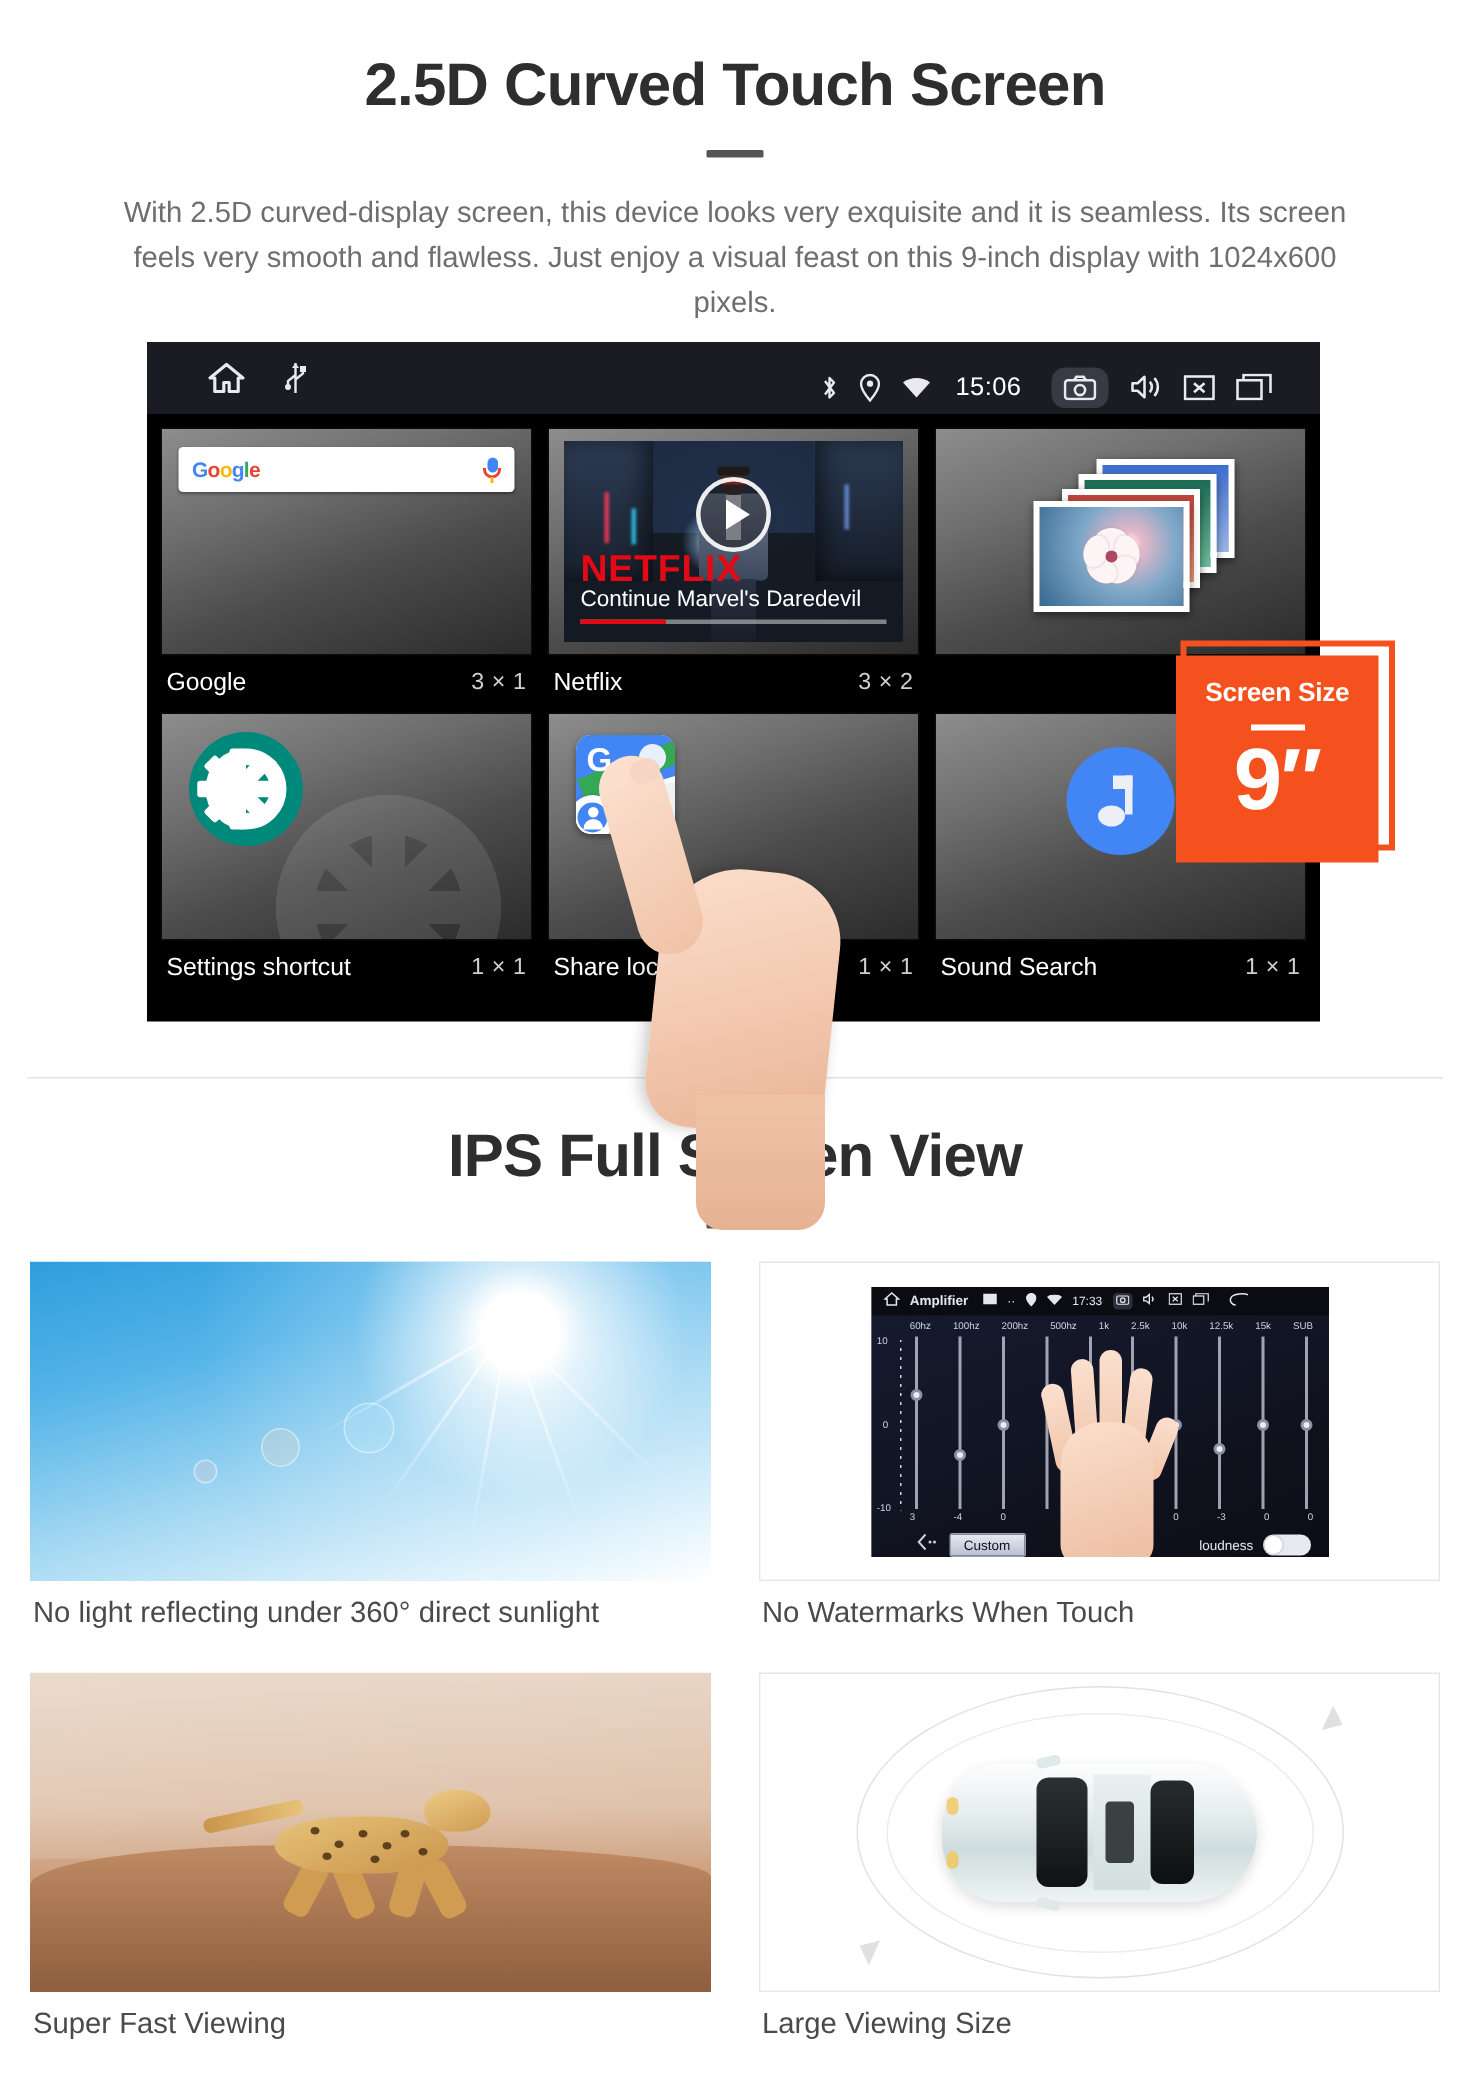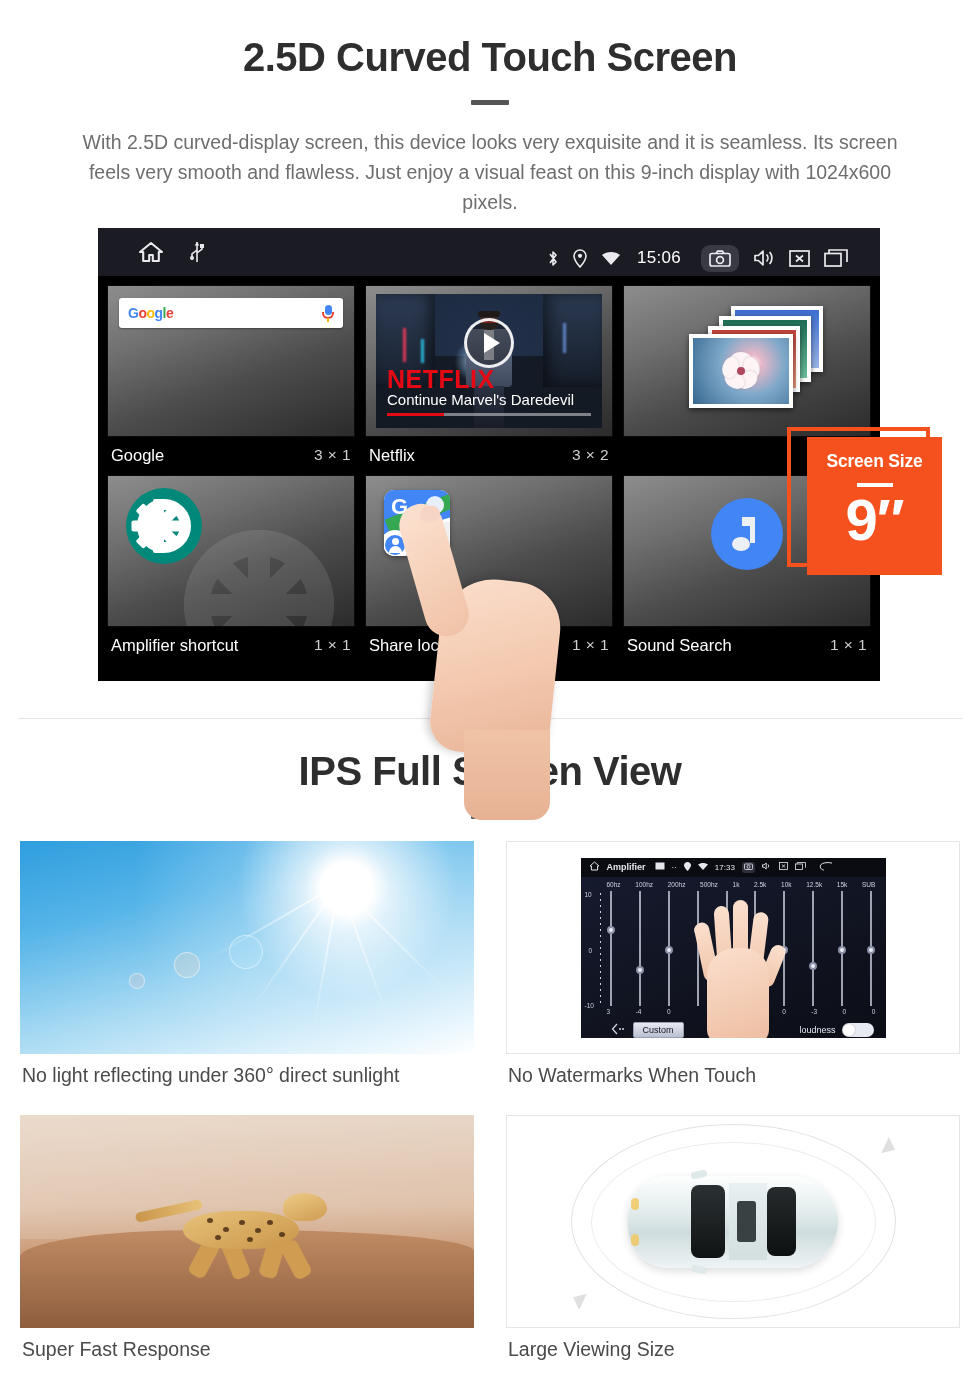--- a/index.html
+++ b/index.html
@@ -200,21 +200,21 @@
     background:linear-gradient(160deg,#fce2d1,#f0c2a6);transform:rotate(-16deg);}
   .hand .nail{position:absolute;left:22px;top:4px;width:20px;height:16px;border-radius:10px;background:#f7d5c6;transform:rotate(-16deg);}
   .hand .wrist{position:absolute;left:66px;top:228px;width:86px;height:90px;background:linear-gradient(180deg,#f0c3a7,#e7b294);border-radius:0 0 18px 18px;}
 
   
   .badge-frame{
     position:absolute; left:787px; top:199px; width:143px; height:140px;
     border:4px solid #F4511E; z-index: 9;
   }
   .badge{
-    position:absolute; left:807px; top:209px; width:135px; height:138px;
+    position:absolute; left:784px; top:209px; width:135px; height:138px;
     background:#F4511E; z-index:10; color:#fff; text-align:center;
     padding-top:14px;
   }
   .badge-title{font-size:17.5px;font-weight:bold;letter-spacing:-.2px;}
   .badge-rule{width:36px;height:4px;background:#fff;margin:11px auto 4px auto;}
   .badge-value{font-size:58px;font-weight:bold;line-height:1;letter-spacing:-1px;}
 
   
   .divider{position:absolute;left:18px;top:718px;width:944px;height:1px;background:#e3e3e3;}
 
@@ -486,21 +486,21 @@
               <div class="gear">
                 <i class="tooth" style="transform:rotate(0deg)"></i>
                 <i class="tooth" style="transform:rotate(45deg)"></i>
                 <i class="tooth" style="transform:rotate(90deg)"></i>
                 <i class="tooth" style="transform:rotate(135deg)"></i>
                 <i class="ring"></i>
               </div>
             </div>
           </div>
           <div class="cap">
-            <span class="cap-name">Amplifier shortcut</span>
+            <span class="cap-name">Settings shortcut</span>
             <span class="cap-size">1 × 1</span>
           </div>
         </div>
 
         <div class="cell">
           <div class="tile">
             <div class="maps-ico">
               <i class="blue"></i>
                 <i class="green"></i>
                 <i class="white"></i>
@@ -769,21 +769,21 @@
             <i class="spot" style="left:38%;top:46%"></i>
             <i class="spot" style="left:46%;top:38%"></i>
             <i class="spot" style="left:54%;top:48%"></i>
             <i class="spot" style="left:60%;top:38%"></i>
             <i class="spot" style="left:34%;top:56%"></i>
             <i class="spot" style="left:50%;top:58%"></i>
             <i class="spot" style="left:66%;top:52%"></i>
           </div>
         </div>
       </div>
-      <div class="card-cap">Super Fast Response</div>
+      <div class="card-cap">Super Fast Viewing</div>
     </div>
 
     <div>
       <div class="card-img framed">
         <div class="carwrap">
           <i class="orbit"></i>
           <i class="orbit o2"></i>
           <i class="arrow a1"></i>
           <i class="arrow a2"></i>
           <div class="car">

